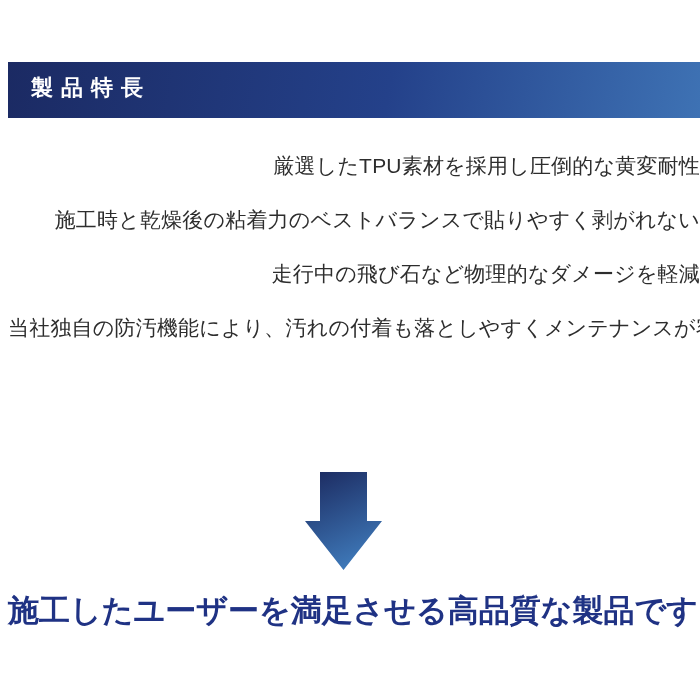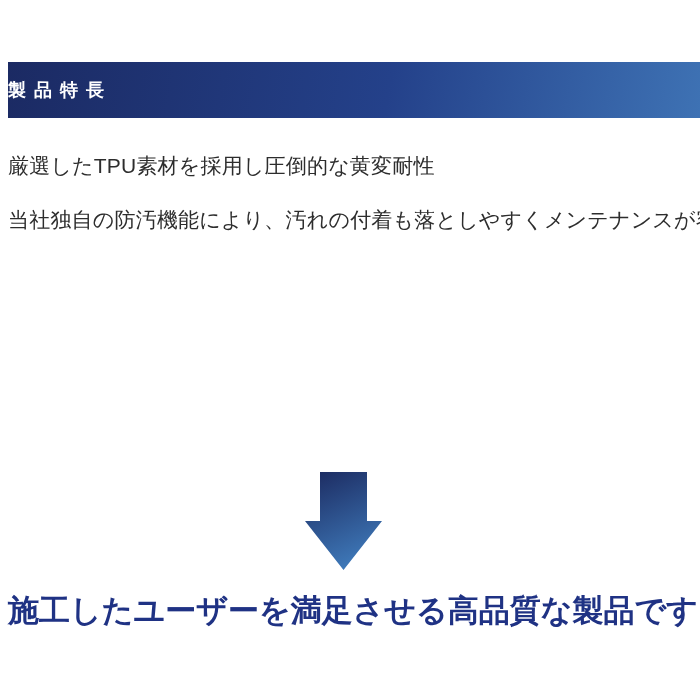--- a/index.html
+++ b/index.html
@@ -21,41 +21,43 @@
     left: 8px;
     top: 62px;
     width: 692px;
     height: 56px;
     background: linear-gradient(100deg, #1b2a63 0%, #24418a 55%, #3e72b4 100%);
     display: flex;
     align-items: center;
   }
   .header-title {
     color: #ffffff;
-    font-family: Liberation Serif, serif;
+    font-family: Liberation Mono, monospace;
     font-weight: 600;
-    font-size: 18px;
+    font-size: 22px;
     letter-spacing: 8px;
+    padding-left: 23px;
     line-height: 1;
     white-space: nowrap;
   }
   
   .features {
     position: absolute;
     left: 8px;
     top: 139px;
     right: 0;
   }
   .feature-item {
     height: 54px;
     line-height: 54px;
     font-size: 21px;
     color: #2d2d2d;
     letter-spacing: 0.2px;
     white-space: nowrap;
+    text-align: right;
   }
   
   .arrow-wrap {
     position: absolute;
     left: 305px;
     top: 472px;
     width: 77px;
     height: 98px;
   }
   .arrow-wrap svg {
@@ -81,20 +83,22 @@
 <body>
 
 <div class="page">
 
   <div class="header-bar">
     <span class="header-title">製品特長</span>
   </div>
 
   <div class="features">
     <div class="feature-item">厳選したTPU素材を採用し圧倒的な黄変耐性</div>
+    <div class="feature-item">施工時と乾燥後の粘着力のベストバランスで貼りやすく剥がれない</div>
+    <div class="feature-item">走行中の飛び石など物理的なダメージを軽減</div>
     <div class="feature-item">当社独自の防汚機能により、汚れの付着も落としやすくメンテナンスが容易</div>
   </div>
 
   <div class="arrow-wrap">
     <svg viewBox="0 0 77 98" xmlns="http://www.w3.org/2000/svg">
       <defs>
         <linearGradient id="arrowGrad" x1="0.1" y1="0" x2="0.45" y2="1">
           <stop offset="0" stop-color="#1c2b61"></stop>
           <stop offset="1" stop-color="#3e78b8"></stop>
         </linearGradient>

